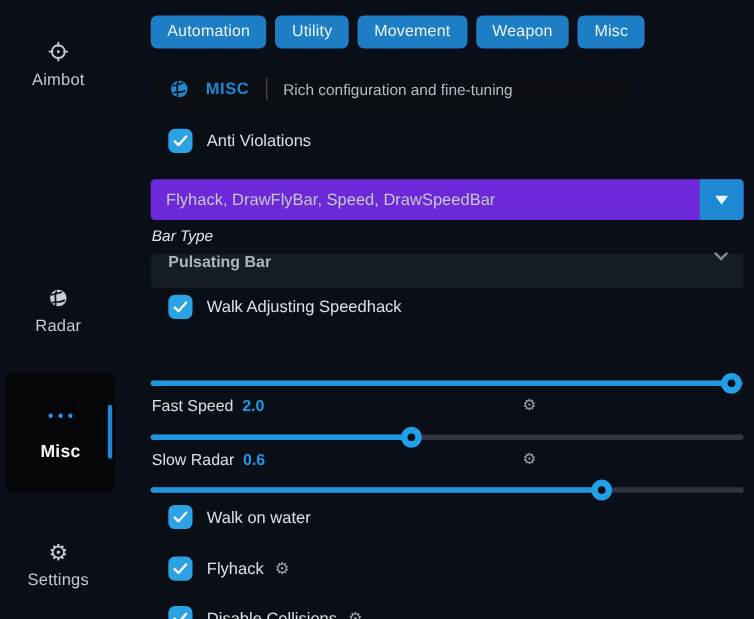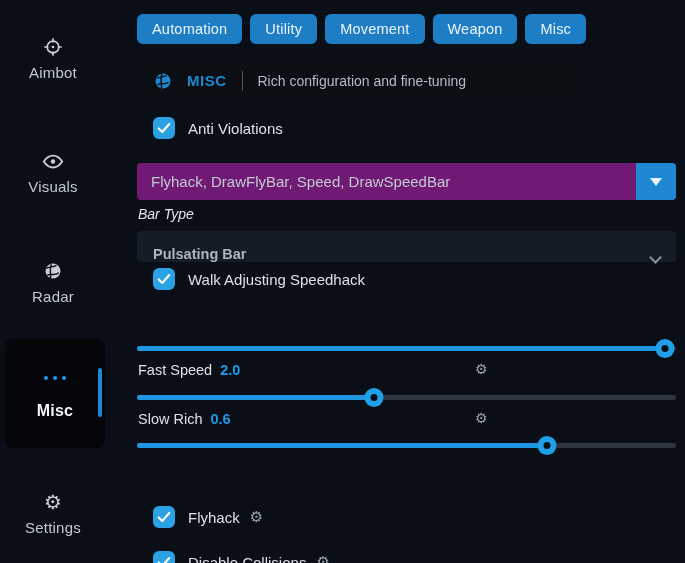--- a/index.html
+++ b/index.html
@@ -56,38 +56,38 @@
     position:absolute; left:16px; display:flex; align-items:center; gap:13px;
     cursor:pointer; font-size:15px; color:#dde1e5;
   }
   .checkbox {
     width:22px; height:22px; border-radius:6px; background:#2aa2e4;
     display:flex; align-items:center; justify-content:center; flex:none;
   }
 
   .multi-select {
     position:absolute; top:163px; left:0; width:539px; height:37px;
-    background:#701a75; border-radius:4px; display:flex; align-items:center;
+    background:#6d28d9; border-radius:4px; display:flex; align-items:center;
   }
   .ms-value { font-size:15px; color:#c3c9d1; padding-left:14px; flex:1; }
   .ms-btn {
     width:40px; height:37px; background:#1e88d2; border:none;
     border-radius:0 4px 4px 0; cursor:pointer;
     display:flex; align-items:center; justify-content:center;
   }
   .tri-down {
     width:0; height:0; border-left:6px solid transparent; border-right:6px solid transparent;
     border-top:8px solid #eaf3fa;
   }
 
   .field-label { position:absolute; left:1px; font-size:14px; color:#e2e6ea;font-style:italic; }
 
   .dropdown {
     position:absolute; top:231px; left:0; width:539px; height:31px;
-    background:#161c26; border-radius:4px; display:flex; align-items:flex-end;
+    background:#161c26; border-radius:4px; display:flex; align-items:flex-start;
     cursor:pointer; padding:0 16px;
   }
   .dd-value { font-size:14.5px; color:#aeb5bf; font-weight:bold; flex:1; }
   .chev {
     width:9px; height:9px; border-right:2px solid #8a93a0; border-bottom:2px solid #8a93a0;
     transform:rotate(45deg); margin-top:-5px;
   }
 
   .slider-label { position:absolute; left:1px; font-size:14.5px; color:#dbe0e5; display:flex; gap:8px; }
   .slider-label .val { color:#1e9be8; font-weight:bold; }
@@ -128,29 +128,20 @@
       <span class="side-icon">
         <svg width="20" height="20" viewBox="0 0 24 24">
             <circle cx="12" cy="12" r="7" fill="none" stroke="#c9ced5" stroke-width="2"></circle>
             <path d="M12 1.5v5M12 17.5v5M1.5 12h5M17.5 12h5" stroke="#c9ced5" stroke-width="2"></path>
             <circle cx="12" cy="12" r="1.6" fill="#c9ced5"></circle>
           </svg>
       </span>
       <span class="side-label">Aimbot</span>
     </div>
 
-    <div class="side-item" style="top:151px;">
-      <span class="side-icon">
-        <svg width="22" height="15" viewBox="0 0 24 16">
-            <path d="M2 8c3.5-5.5 7-6.5 10-6.5S18.5 2.5 22 8c-3.5 5.5-7 6.5-10 6.5S5.5 13.5 2 8z" fill="none" stroke="#c9ced5" stroke-width="2"></path>
-            <circle cx="12" cy="8" r="2.4" fill="#c9ced5"></circle>
-          </svg>
-      </span>
-      <span class="side-label">Visuals</span>
-    </div>
 
     <div class="side-item" style="top:261px;">
       <span class="side-icon">
         <svg width="20" height="20" viewBox="0 0 24 24">
             <circle cx="12" cy="12" r="9" fill="#c9ced5"></circle>
             <path d="M4 9c4-3 9-1 12-4M5 17c5-2 10 1 14-3M9 21c1-5-2-10 1-17" fill="none" stroke="#0a0e16" stroke-width="1.8"></path>
           </svg>
       </span>
       <span class="side-label">Radar</span>
     </div>
@@ -236,30 +227,38 @@
       <span class="val">2.0</span>
     </div>
     <span class="gear abs" style="top:362px;">⚙</span>
     <div class="slider" style="top:388px;">
       <div class="track"></div>
       <div class="fill" style="width: 44%;"></div>
       <div class="thumb" style="left: 44%;"></div>
     </div>
 
     <div class="slider-label" style="top:411px;">
-      <span>Slow Rich</span>
+      <span>Slow Radar</span>
       <span class="val">0.6</span>
     </div>
     <span class="gear abs" style="top:411px;">⚙</span>
     <div class="slider" style="top:436px;">
       <div class="track"></div>
       <div class="fill" style="width: 76%;"></div>
       <div class="thumb" style="left: 76%;"></div>
     </div>
 
+    <label class="check-row" style="top:459px;">
+      <span class="checkbox">
+        <svg width="14" height="12" viewBox="0 0 16 13">
+            <path d="M2 7l4 4 8-9" fill="none" stroke="#fff" stroke-width="2.4" stroke-linecap="round" stroke-linejoin="round"></path>
+          </svg>
+      </span>
+      <span>Walk on water</span>
+    </label>
 
     <label class="check-row" style="top:506px;">
       <span class="checkbox">
         <svg width="14" height="12" viewBox="0 0 16 13">
             <path d="M2 7l4 4 8-9" fill="none" stroke="#fff" stroke-width="2.4" stroke-linecap="round" stroke-linejoin="round"></path>
           </svg>
       </span>
       <span>Flyhack</span>
       <span class="gear inline-gear" style="margin-left:-3px;">⚙</span>
     </label>

